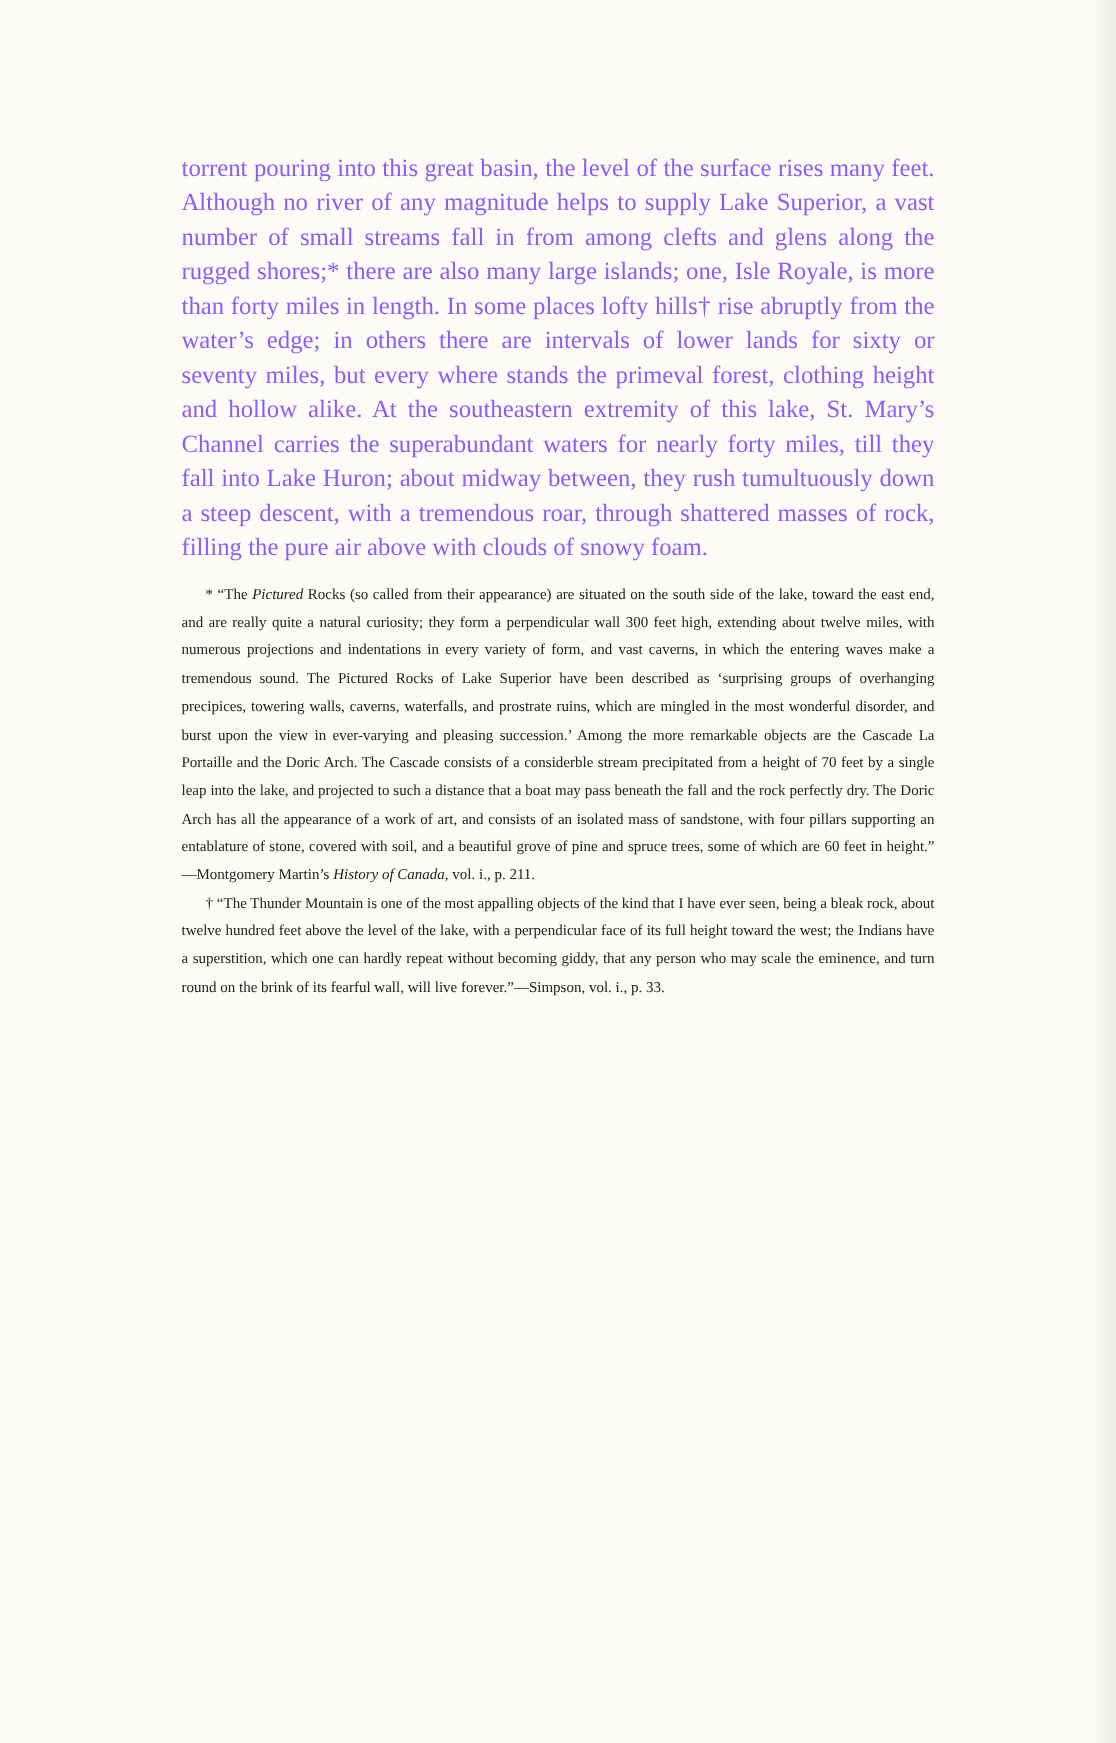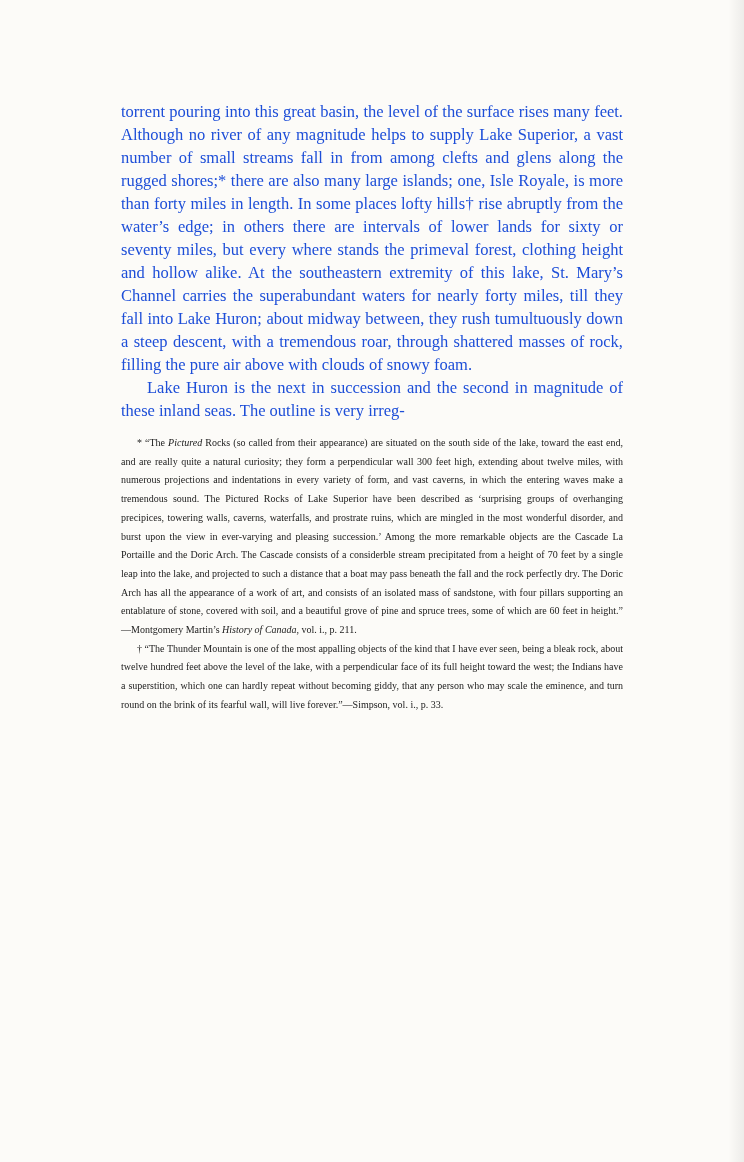--- a/index.html
+++ b/index.html
@@ -55,21 +55,21 @@
     letter-spacing: 3px;
     word-spacing: 7px;
     color: #262626;
     padding-top: 3px;
     white-space: nowrap;
   }
   .body-text {
     font-size: 16.5px;
     line-height: 23px;
     text-align: justify;
-    color: #1d4ed8;
+    color: #8b5cf6;
   }
   .para { margin: 0; }
   .para.indented { text-indent: 26px; }
   .footnotes {
     margin-top: 12px;
     font-size: 10px;
     line-height: 18.7px;
     text-align: justify;
     color: #212121;
   }
@@ -81,21 +81,20 @@
 </style>
 </head>
 <body>
 
 <div class="page">
   <div class="content">
 
 
     <div class="body-text">
       <p class="para">torrent pouring into this great basin, the level of the surface rises many feet.  Although no river of any magnitude helps to supply Lake Superior, a vast number of small streams fall in from among clefts and glens along the rugged shores;* there are also many large islands; one, Isle Royale, is more than forty miles in length.  In some places lofty hills† rise abruptly from the water’s edge; in others there are intervals of lower lands for sixty or seventy miles, but every where stands the primeval forest, clothing height and hollow alike. At the southeastern extremity of this lake, St. Mary’s Channel carries the superabundant waters for nearly forty miles, till they fall into Lake Huron; about midway between, they rush tumultuously down a steep descent, with a tremendous roar, through shattered masses of rock, filling the pure air above with clouds of snowy foam.</p>
-      <p class="para indented">Lake Huron is the next in succession and the second in magnitude of these inland seas.  The outline is very irreg-</p>
     </div>
 
     <div class="footnotes">
       <p class="footnote"><span class="fn-marker">*</span><span> “The </span><span class="italic">Pictured</span><span> Rocks (so called from their appearance) are situated on the south side of the lake, toward the east end, and are really quite a natural curiosity; they form a perpendicular wall 300 feet high, extending about twelve miles, with numerous projections and indentations in every variety of form, and vast caverns, in which the entering waves make a tremendous sound.  The Pictured Rocks of Lake Superior have been described as ‘surprising groups of overhanging precipices, towering walls, caverns, waterfalls, and prostrate ruins, which are mingled in the most wonderful disorder, and burst upon the view in ever-varying and pleasing succession.’  Among the more remarkable objects are the Cascade La Portaille and the Doric Arch.  The Cascade consists of a considerble stream precipitated from a height of 70 feet by a single leap into the lake, and projected to such a distance that a boat may pass beneath the fall and the rock perfectly dry.  The Doric Arch has all the appearance of a work of art, and consists of an isolated mass of sandstone, with four pillars supporting an entablature of stone, covered with soil, and a beautiful grove of pine and spruce trees, some of which are 60 feet in height.” —Montgomery Martin’s </span><span class="italic">History of Canada</span><span>, vol. i., p. 211.</span></p>
       <p class="footnote"><span class="fn-marker">†</span><span> “The Thunder Mountain is one of the most appalling objects of the kind that I have ever seen, being a bleak rock, about twelve hundred feet above the level of the lake, with a perpendicular face of its full height toward the west; the Indians have a superstition, which one can hardly repeat without becoming giddy, that any person who may scale the eminence, and turn round on the brink of its fearful wall, will live forever.”—Simpson, vol. i., p. 33.</span></p>
     </div>
 
   </div>
 </div>
 

